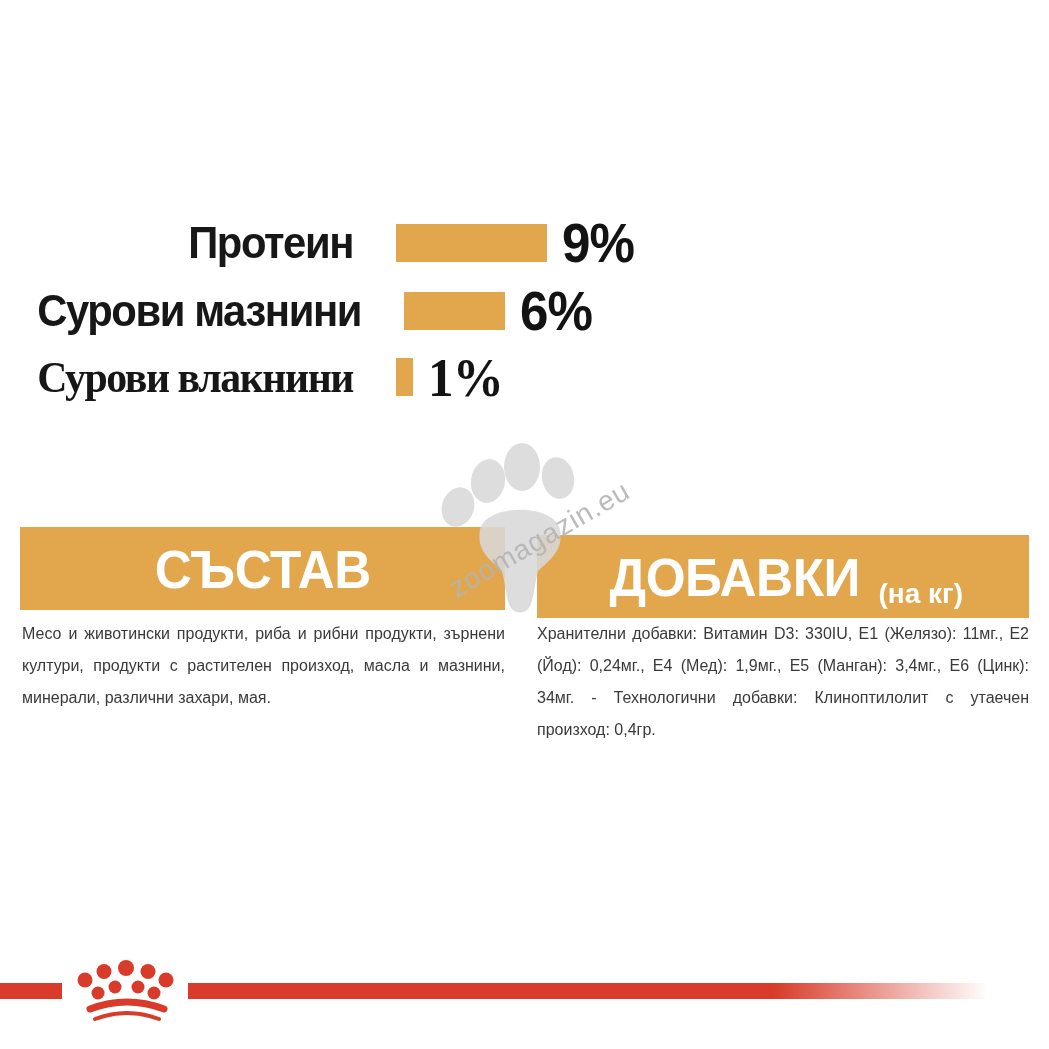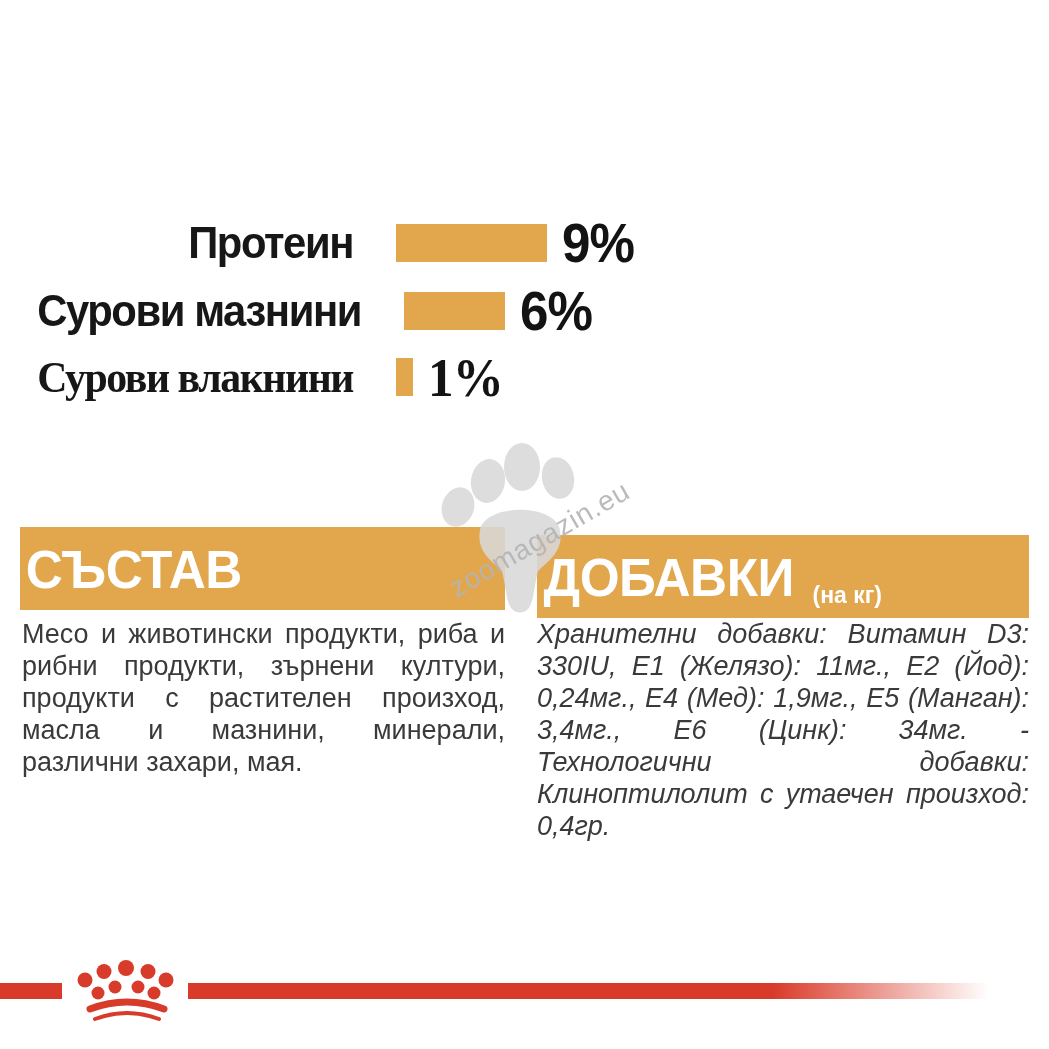--- a/index.html
+++ b/index.html
@@ -45,41 +45,41 @@
   .paw{position:absolute;left:430px;top:425px;width:180px;height:190px;pointer-events:none;}
   .wm-text{
     position:absolute;left:460px;top:572px;
     transform:rotate(-30deg);transform-origin:left bottom;
     font-size:28px;color:#b4b4b4;letter-spacing:1px;opacity:0.9;
     white-space:nowrap;pointer-events:none;
   }
   
   .sec-banner{
     position:absolute;top:527px;height:83px;background:#e2a74d;
-    display:flex;align-items:center;justify-content:flex-start;
+    display:flex;align-items:center;justify-content:center;
   }
   .sec-banner.left{left:20px;width:485px;}
   .sec-banner.right{left:537px;width:492px;margin-top:8px;}
   .sec-banner .t{
     color:#ffffff;font-size:54px;font-weight:bold;letter-spacing:-0.5px;
     display:inline-block;transform:scaleX(0.95);white-space:nowrap;
   }
   .sec-banner .suffix{
-    color:#ffffff;font-size:23px;font-weight:bold;margin-left:12px;
+    color:#ffffff;font-size:28px;font-weight:bold;margin-left:12px;
     display:inline-block;transform:translateY(7px);white-space:nowrap;
   }
   .banner-inner{display:flex;align-items:baseline;}
   
   .body-col{
     position:absolute;top:618px;
-    font-size:27px;line-height:32px;color:#3a3a3a;
+    font-size:16px;line-height:32px;color:#3a3a3a;
     text-align:justify;text-align-last:left;
   }
   .body-col.left{left:22px;width:483px;}
-  .body-col.right{left:537px;width:492px;font-style:italic;}
+  .body-col.right{left:537px;width:492px;}
   
   .redline-left{
     position:absolute;left:0;top:983px;width:62px;height:16px;background:#d93b2a;
   }
   .redline-right{
     position:absolute;left:188px;top:983px;width:861px;height:16px;
     background:linear-gradient(to right,#d93b2a 0%,#d93b2a 68%,rgba(217,59,42,0) 93%);
   }
   .crown{position:absolute;left:68px;top:950px;width:112px;height:78px;}
 </style>

